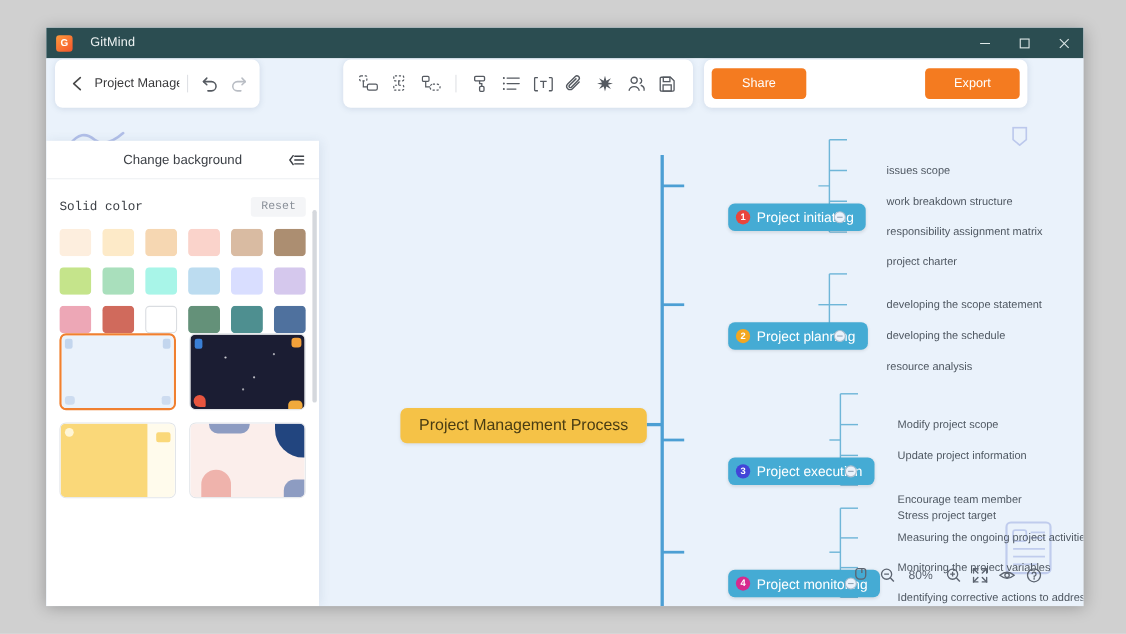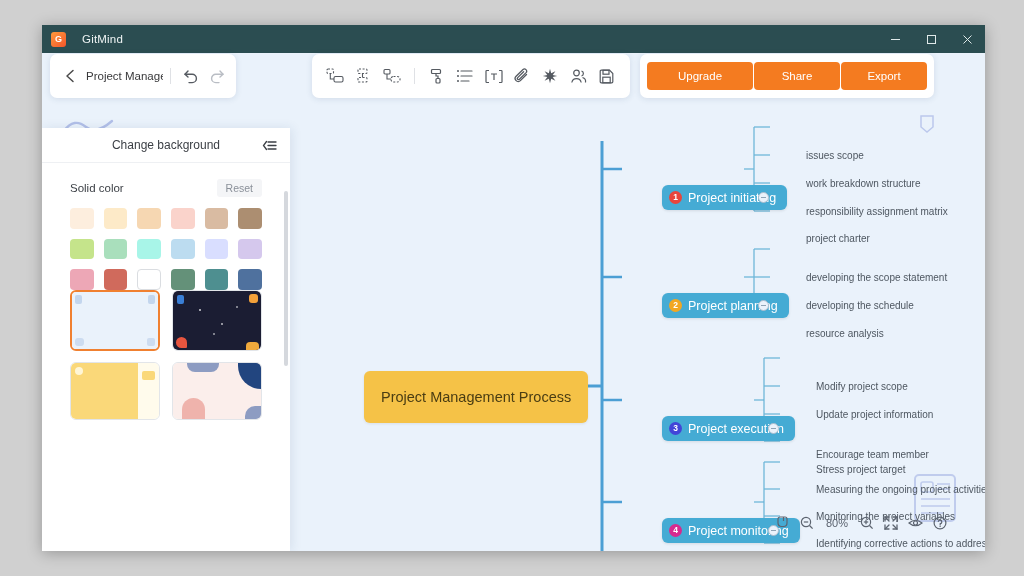--- a/index.html
+++ b/index.html
@@ -82,21 +82,21 @@
     font-family: inherit; font-size: 11.5px; cursor: pointer; padding: 0 10px;
   }
   #btn-upgrade { width: 106px; }
   #btn-share   { width: 86px; }
   #btn-export  { width: 86px; }
 
   
   #mindmap { position: absolute; left: 0; top: 0; width: 100%; height: 100%; }
   #root-node {
     position: absolute; left: 322px; top: 318px;
-    background: #f5c247; border-radius: 6px; padding: 18px 17px;
+    background: #f5c247; border-radius: 6px; padding: 8px 17px;
     font-size: 14.5px; color: #4a3d13; white-space: nowrap;
     box-shadow: 0 1px 3px rgba(0,0,0,.08);
   }
   .branch-node {
     position: absolute; background: #45abd4; border-radius: 6px;
     height: 25px; display: flex; align-items: center; padding: 0 11px 0 7px;
     white-space: nowrap; box-shadow: 0 1px 3px rgba(0,0,0,.1);
   }
   .branch-badge {
     width: 13px; height: 13px; border-radius: 50%; color: #fff;
@@ -134,21 +134,21 @@
   #panel-header {
     height: 35px; display: flex; align-items: center; justify-content: center;
     position: relative; border-bottom: 1px solid #eef0f3; flex: none;
   }
   #panel-title { font-size: 12px; color: #3b3f45; }
   #panel-collapse {
     position: absolute; right: 12px; top: 50%; transform: translateY(-50%);
     width: 18px; height: 18px; display: flex; align-items: center; justify-content: center;
     color: #3b3f45;
   }
-  #panel-scroll { flex: 1; overflow: hidden; position: relative; padding: 0 28px; }
+  #panel-scroll { flex: 1; overflow: hidden; position: relative; padding: 0 12px; font-family: Liberation Mono, monospace; }
   .sec-head {
     display: flex; align-items: center; justify-content: space-between;
     margin-top: 16px; margin-bottom: 11px;
   }
   .sec-title { font-size: 11.5px; color: #3b3f45; }
   #reset-btn {
     font-size: 10.5px; color: #8a9099; background: #f4f5f7; border: none;
     border-radius: 3px; padding: 3px 9px; font-family: inherit; cursor: pointer;
   }
   #swatch-grid {
@@ -541,20 +541,19 @@
         <div class="tb-icon">
           <svg width="15" height="15" viewBox="0 0 15 15" stroke="currentColor" stroke-width="1.2" fill="none">
             <path d="M1.2 2.2 a1 1 0 0 1 1 -1 H10.5 L13.8 4.5 V12.8 a1 1 0 0 1 -1 1 H2.2 a1 1 0 0 1 -1 -1 Z"></path>
             <rect x="4" y="1.2" width="6" height="4"></rect>
             <rect x="3.8" y="8.2" width="7.4" height="5.6"></rect>
           </svg>
         </div>
       </div>
 
       <div class="tb-card" id="tb-right">
-        <button class="orange-btn" id="btn-upgrade">Upgrade</button>
         <button class="orange-btn" id="btn-share">Share</button>
         <button class="orange-btn" id="btn-export">Export</button>
       </div>
     </div>
 
   </div>
 </div>
 
 </body></html>

